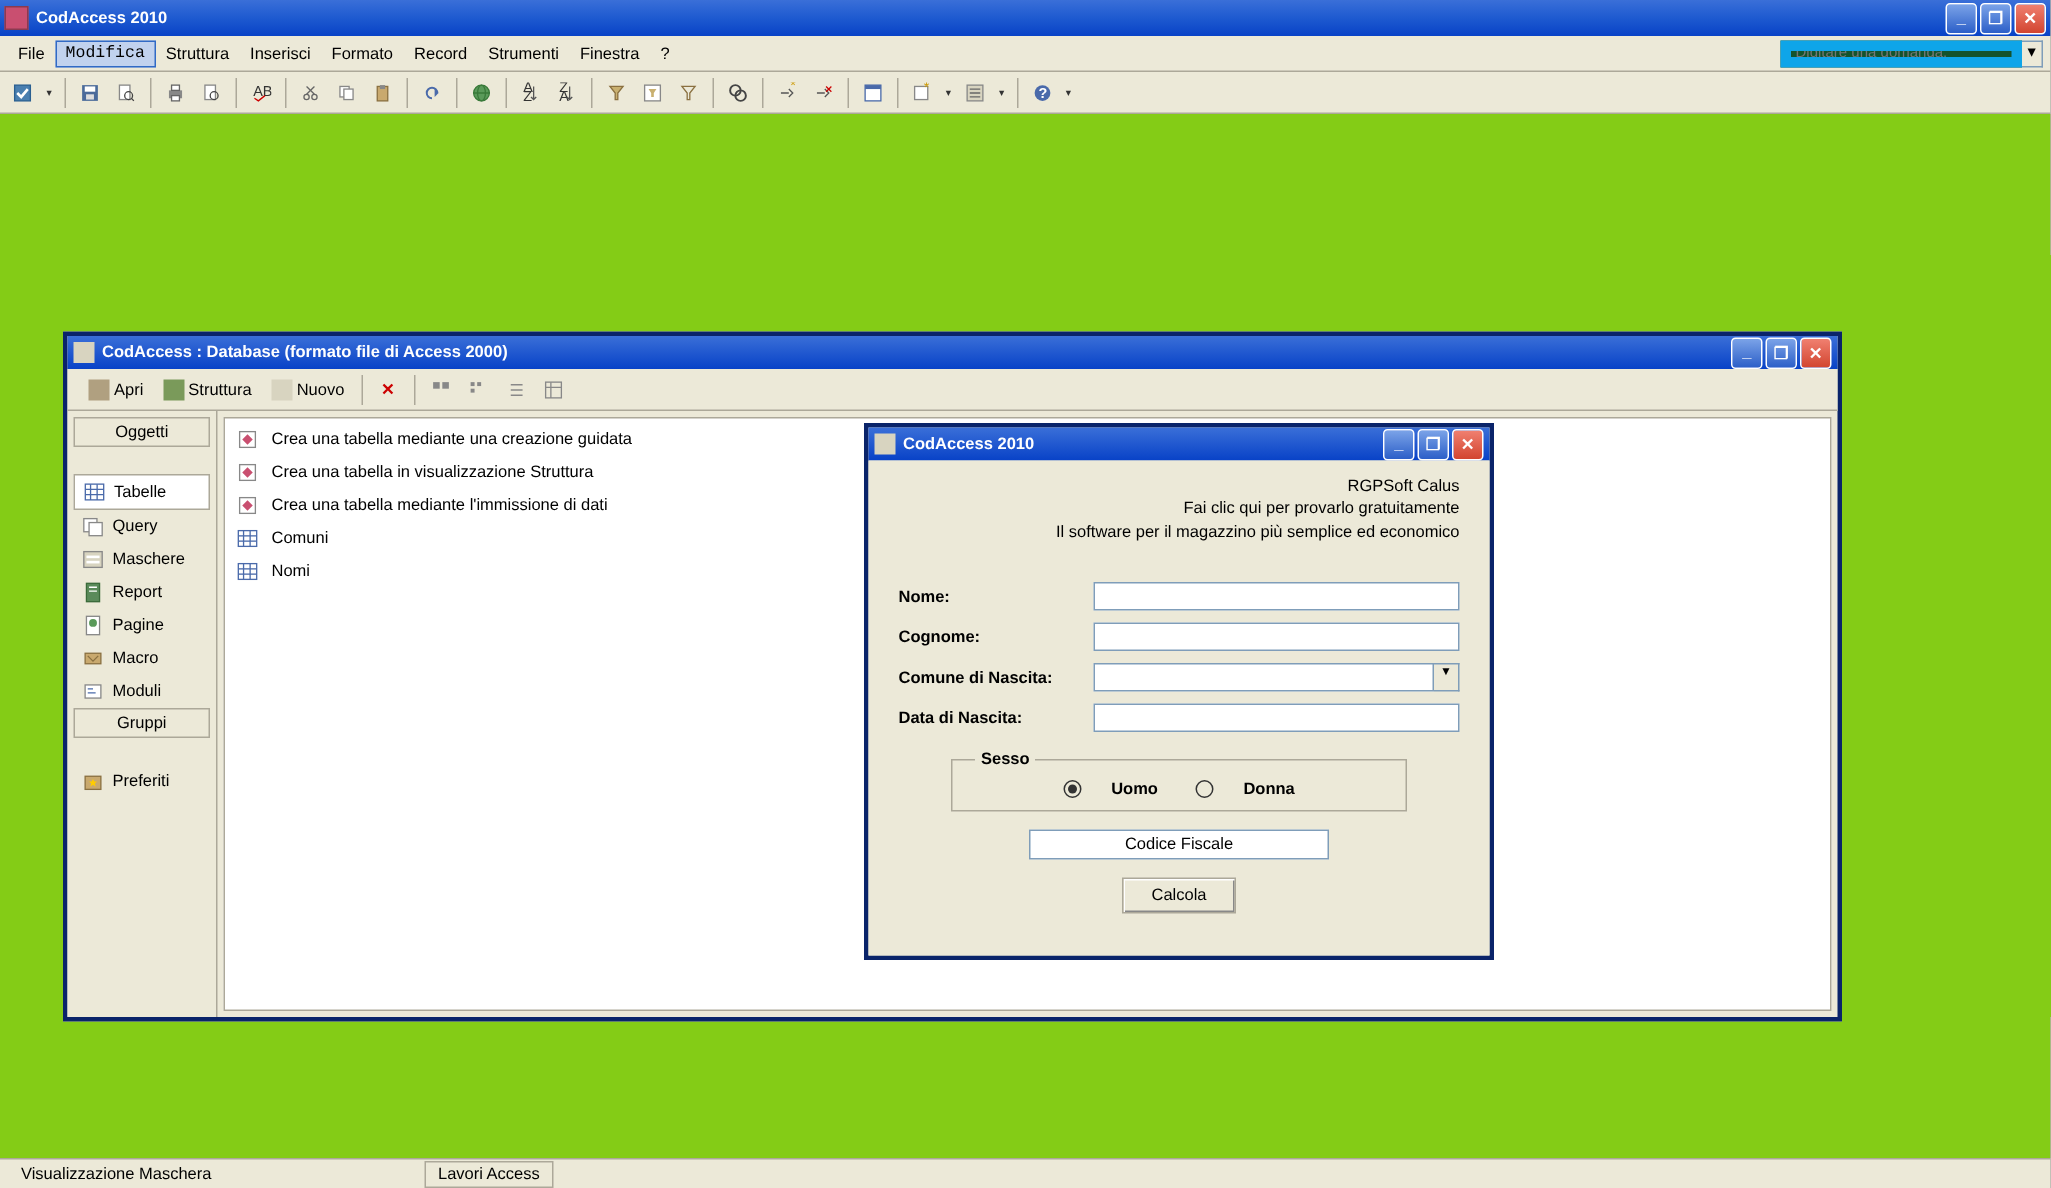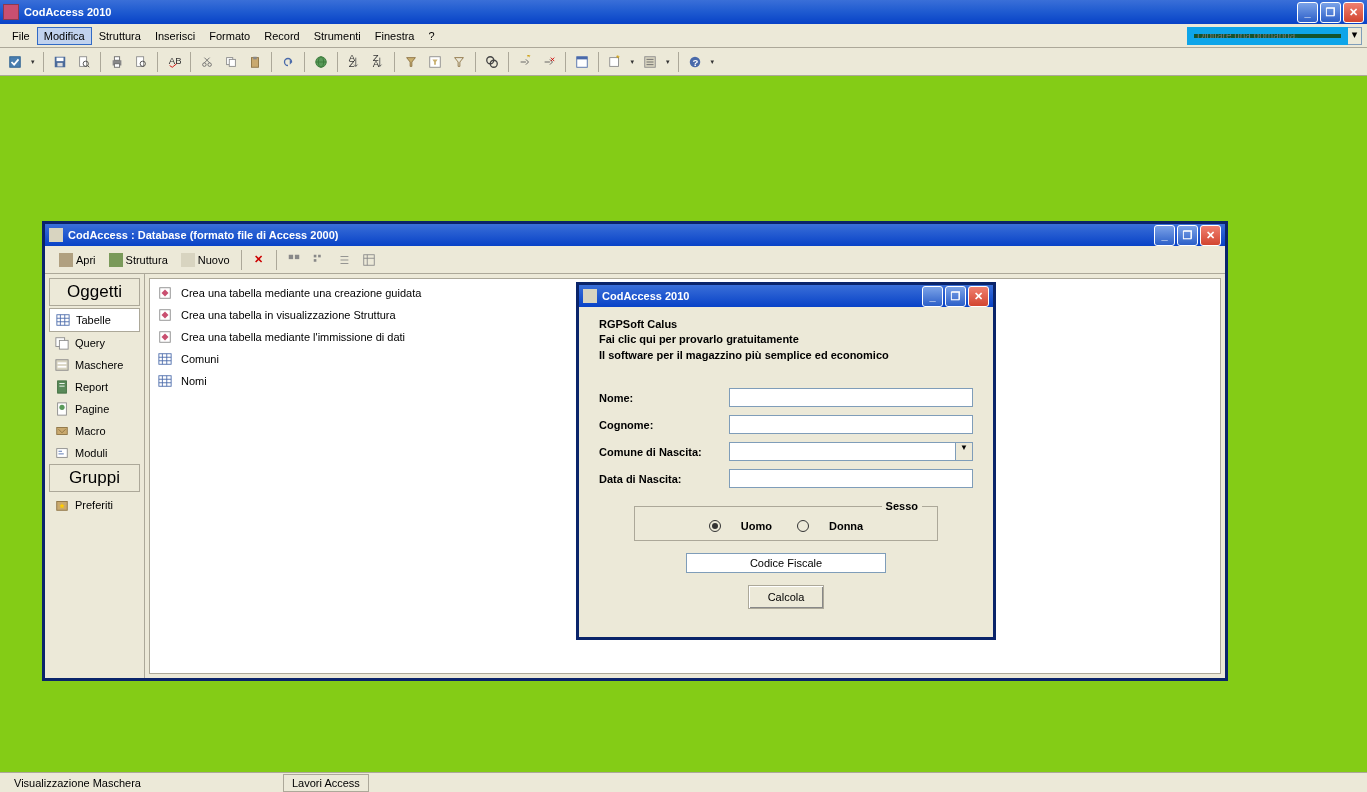--- a/index.html
+++ b/index.html
@@ -10,21 +10,21 @@
 .titlebar .icon { width: 16px; height: 16px; background: #c94f70; border: 1px solid #8a3a50; margin-right: 5px; }
 .titlebar .title { flex: 1; }
 .win-controls { display: flex; gap: 2px; }
 .win-btn { width: 21px; height: 21px; border: 1px solid #fff; border-radius: 3px; display: flex; align-items: center; justify-content: center; font-weight: bold; color: white; cursor: pointer; }
 .win-btn.min, .win-btn.max { background: linear-gradient(to bottom, #7ba3e8, #2c5fc8); }
 .win-btn.close { background: linear-gradient(to bottom, #f08070, #d24530); }
 
 
 .menubar { height: 24px; background: #ece9d8; border-bottom: 1px solid #aca899; display: flex; align-items: center; padding: 0 5px; }
 .menubar .menu-item { padding: 3px 7px; cursor: pointer; }
-.menubar .menu-item.active { background: #c1d2ee; border: 1px solid #316ac5; padding: 2px 6px; }
+.menubar .menu-item.active { background: #c1d2ee; border: 1px solid #316ac5; padding: 2px 6px; font-family: Liberation Mono, monospace; }
 .menubar .spacer { flex: 1; }
 .menubar .search-box { width: 161px; height: 18px; background: #14532d; border: 7px solid #0ea5e9; padding: 1px 3px; color: #999; font-size: 10px; }
 .menubar .search-arrow { width: 14px; height: 18px; background: #ece9d8; border: 1px solid #7f9db9; border-left: none; text-align: center; cursor: pointer; }
 
 
 .toolbar { height: 28px; background: #ece9d8; border-bottom: 1px solid #aca899; display: flex; align-items: center; padding: 0 5px; gap: 4px; }
 .tool-btn { width: 20px; height: 20px; display:flex; align-items:center; justify-content:center; cursor: pointer; border: 1px solid transparent; }
 .tool-sep { width: 1px; height: 20px; background: #aca899; margin: 0 2px; }
 .tool-arrow { font-size: 7px; color: #333; cursor:pointer; padding: 0 2px; }
 
@@ -34,42 +34,42 @@
 
 .db-window { position: absolute; left: 42px; top: 145px; width: 1186px; height: 460px; border: 3px solid #0a246a; background: #ece9d8; }
 .db-titlebar { height: 22px; background: linear-gradient(to bottom, #3a6fd8, #0842c7); display: flex; align-items: center; padding: 0 4px; color: white; font-weight: bold; }
 .db-titlebar .icon { width: 14px; height: 14px; background: #d8d4c0; margin-right: 5px; }
 .db-titlebar .title { flex: 1; font-size: 11px; }
 .db-toolbar { height: 28px; background: #ece9d8; border-bottom: 1px solid #aca899; display: flex; align-items: center; padding: 0 10px; gap: 5px; }
 .db-tool { padding: 2px 4px; cursor: pointer; display:flex; align-items:center; gap:3px; }
 .db-tool-icon { width: 14px; height: 14px; background: #b0a080; }
 .db-content { display: flex; height: calc(100% - 50px); }
 .db-sidebar { width: 100px; background: #ece9d8; border-right: 1px solid #aca899; padding: 4px; }
-.db-section { font-size: 17px; text-align:center; padding: 3px 0; border: 1px solid #aca899; background: #ece9d8; margin-bottom: 2px; }
+.db-section { font-size: 11px; text-align:center; padding: 3px 0; border: 1px solid #aca899; background: #ece9d8; margin-bottom: 18px; }
 .db-sb-item { display: flex; align-items: center; gap: 6px; padding: 4px 6px; cursor: pointer; }
 .db-sb-item.selected { background: #fff; border: 1px solid #aca899; }
 .db-sb-icon { width: 14px; height: 14px; }
 .db-list { flex: 1; background: white; border: 1px solid #aca899; margin: 4px; padding: 3px; }
 .db-list-item { display: flex; align-items: center; gap: 8px; padding: 3px 4px; cursor: pointer; }
 .db-li-icon { width: 16px; height: 16px; display:flex; align-items:center; justify-content:center; }
 
 
 .form-dialog { position: absolute; left: 576px; top: 206px; width: 420px; height: 358px; border: 3px solid #0a246a; background: #ece9d8; }
 .form-titlebar { height: 22px; background: linear-gradient(to bottom, #3a6fd8, #0842c7); display: flex; align-items: center; padding: 0 4px; color: white; font-weight: bold; }
 .form-titlebar .icon { width: 14px; height: 14px; background: #d8d4c0; margin-right: 5px; }
 .form-titlebar .title { flex: 1; }
 .form-body { padding: 10px 20px; background: #ece9d8; height: calc(100% - 22px); }
-.ad-text { text-align: left; font-weight: bold; margin-bottom: 25px; line-height: 1.4; }
+.ad-text { text-align: right; font-weight: normal; margin-bottom: 25px; line-height: 1.4; }
 .form-row { display: flex; align-items: center; margin-bottom: 8px; }
 .form-label { width: 130px; font-weight: bold; }
 .form-input { flex: 1; height: 19px; background: white; border: 1px solid #7f9db9; padding: 1px 3px; }
 .form-combo { flex: 1; display: flex; }
 .form-combo input { flex:1; height: 19px; border: 1px solid #7f9db9; padding: 1px 3px; }
 .form-combo .combo-btn { width: 17px; height: 19px; background: #ece9d8; border: 1px solid #7f9db9; border-left:none; text-align:center; font-size: 8px; cursor:pointer; }
-.fieldset { border: 1px solid #aca899; padding: 8px 15px; margin: 12px 35px; text-align: right; }
+.fieldset { border: 1px solid #aca899; padding: 8px 15px; margin: 12px 35px; }
 .fieldset legend { font-weight: bold; padding: 0 4px; }
 .radio-group { display: flex; gap: 25px; justify-content: center; }
 .radio-item { display: flex; align-items: center; gap: 20px; font-weight: bold; }
 .radio { width: 12px; height: 12px; border: 1px solid #333; border-radius: 50%; display:flex; align-items:center; justify-content:center; }
 .radio.checked::after { content:''; width:6px; height:6px; background:#333; border-radius:50%; }
 .cf-box { width: 200px; height: 20px; border: 1px solid #7f9db9; background: white; margin: 8px auto; text-align: center; line-height: 18px; }
 .calc-btn { display:block; width: 76px; height: 24px; margin: 12px auto 0; background: #ece9d8; border: 1px solid #aca899; box-shadow: 1px 1px 0 #fff inset, -1px -1px 0 #888 inset; cursor: pointer; font-weight: normal; }
 
 
 .statusbar { position: absolute; bottom: 0; left: 0; right: 0; height: 20px; background: #ece9d8; border-top: 1px solid #aca899; display: flex; align-items: center; padding: 0 6px; gap: 2px; }

